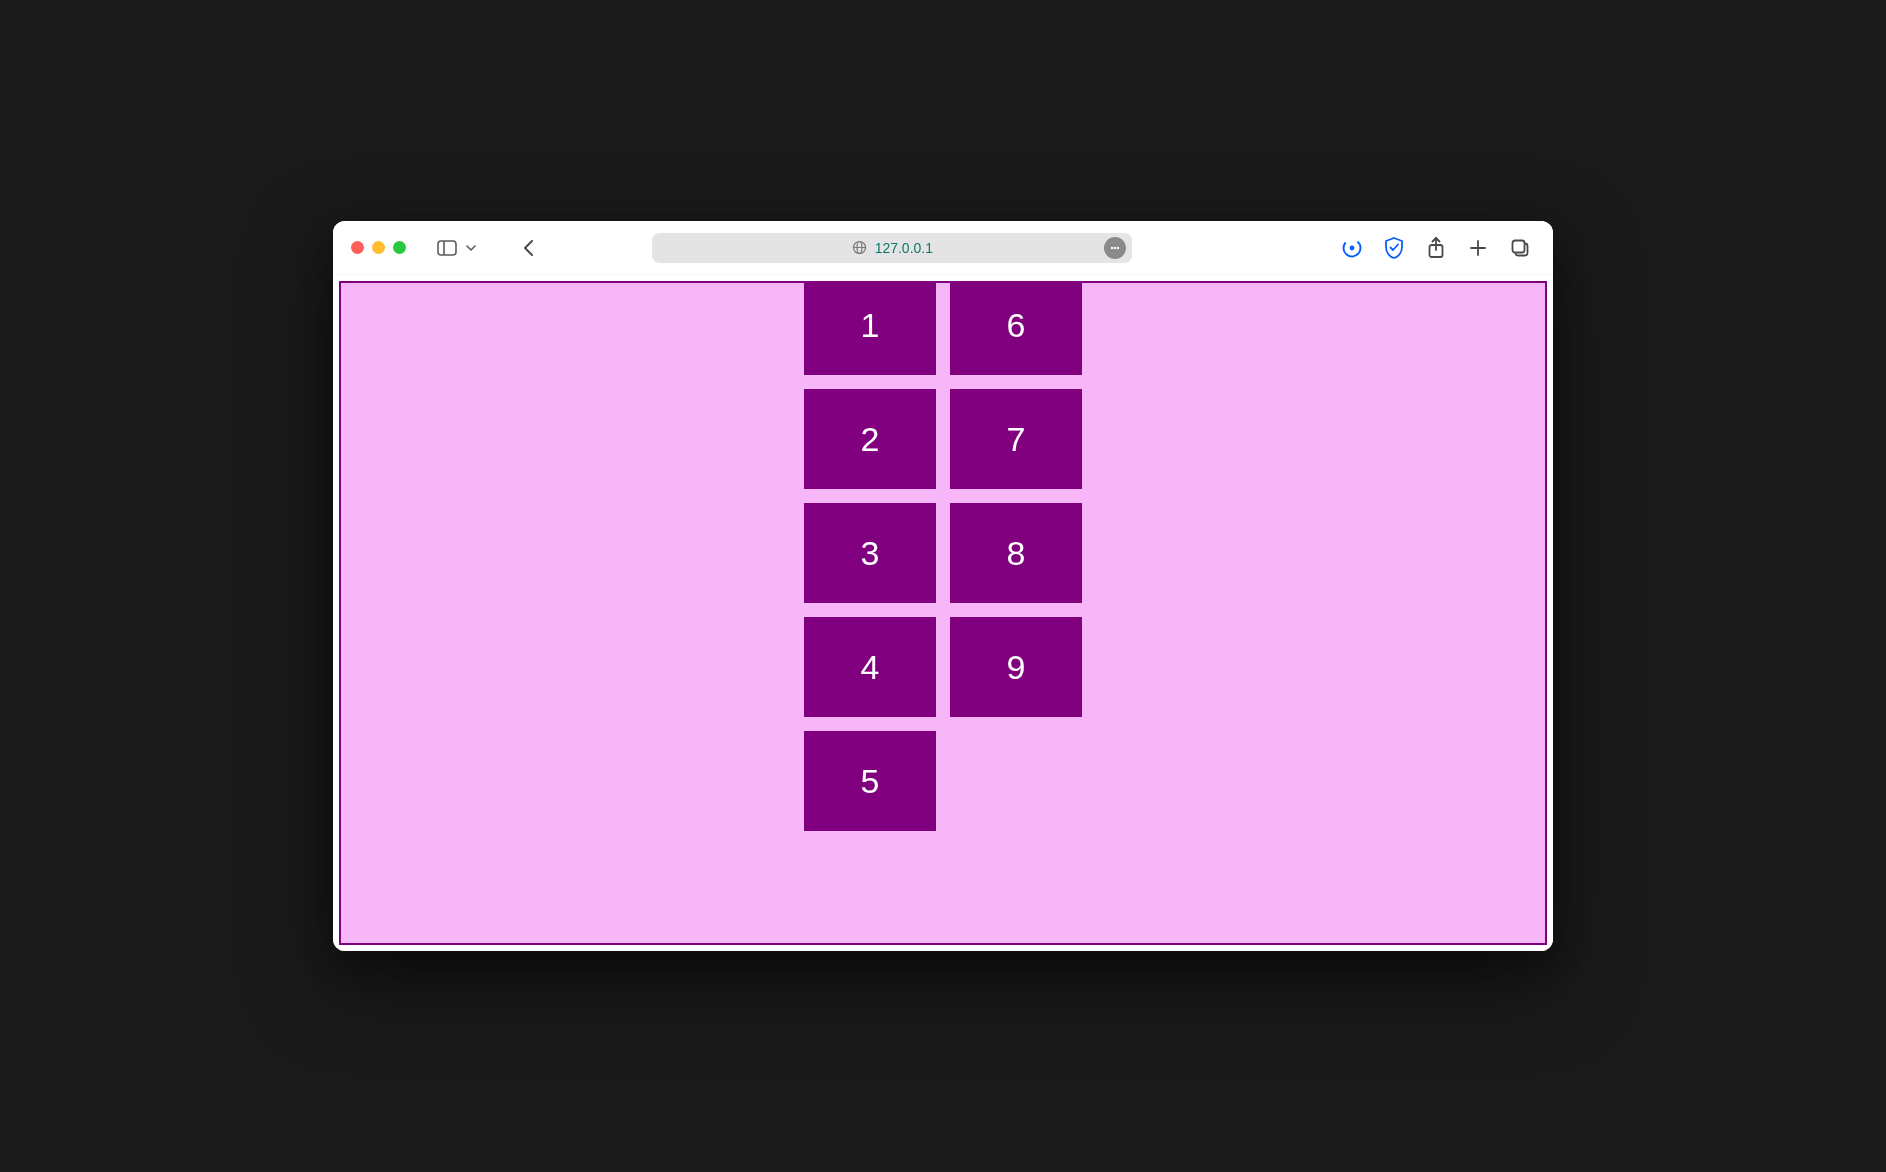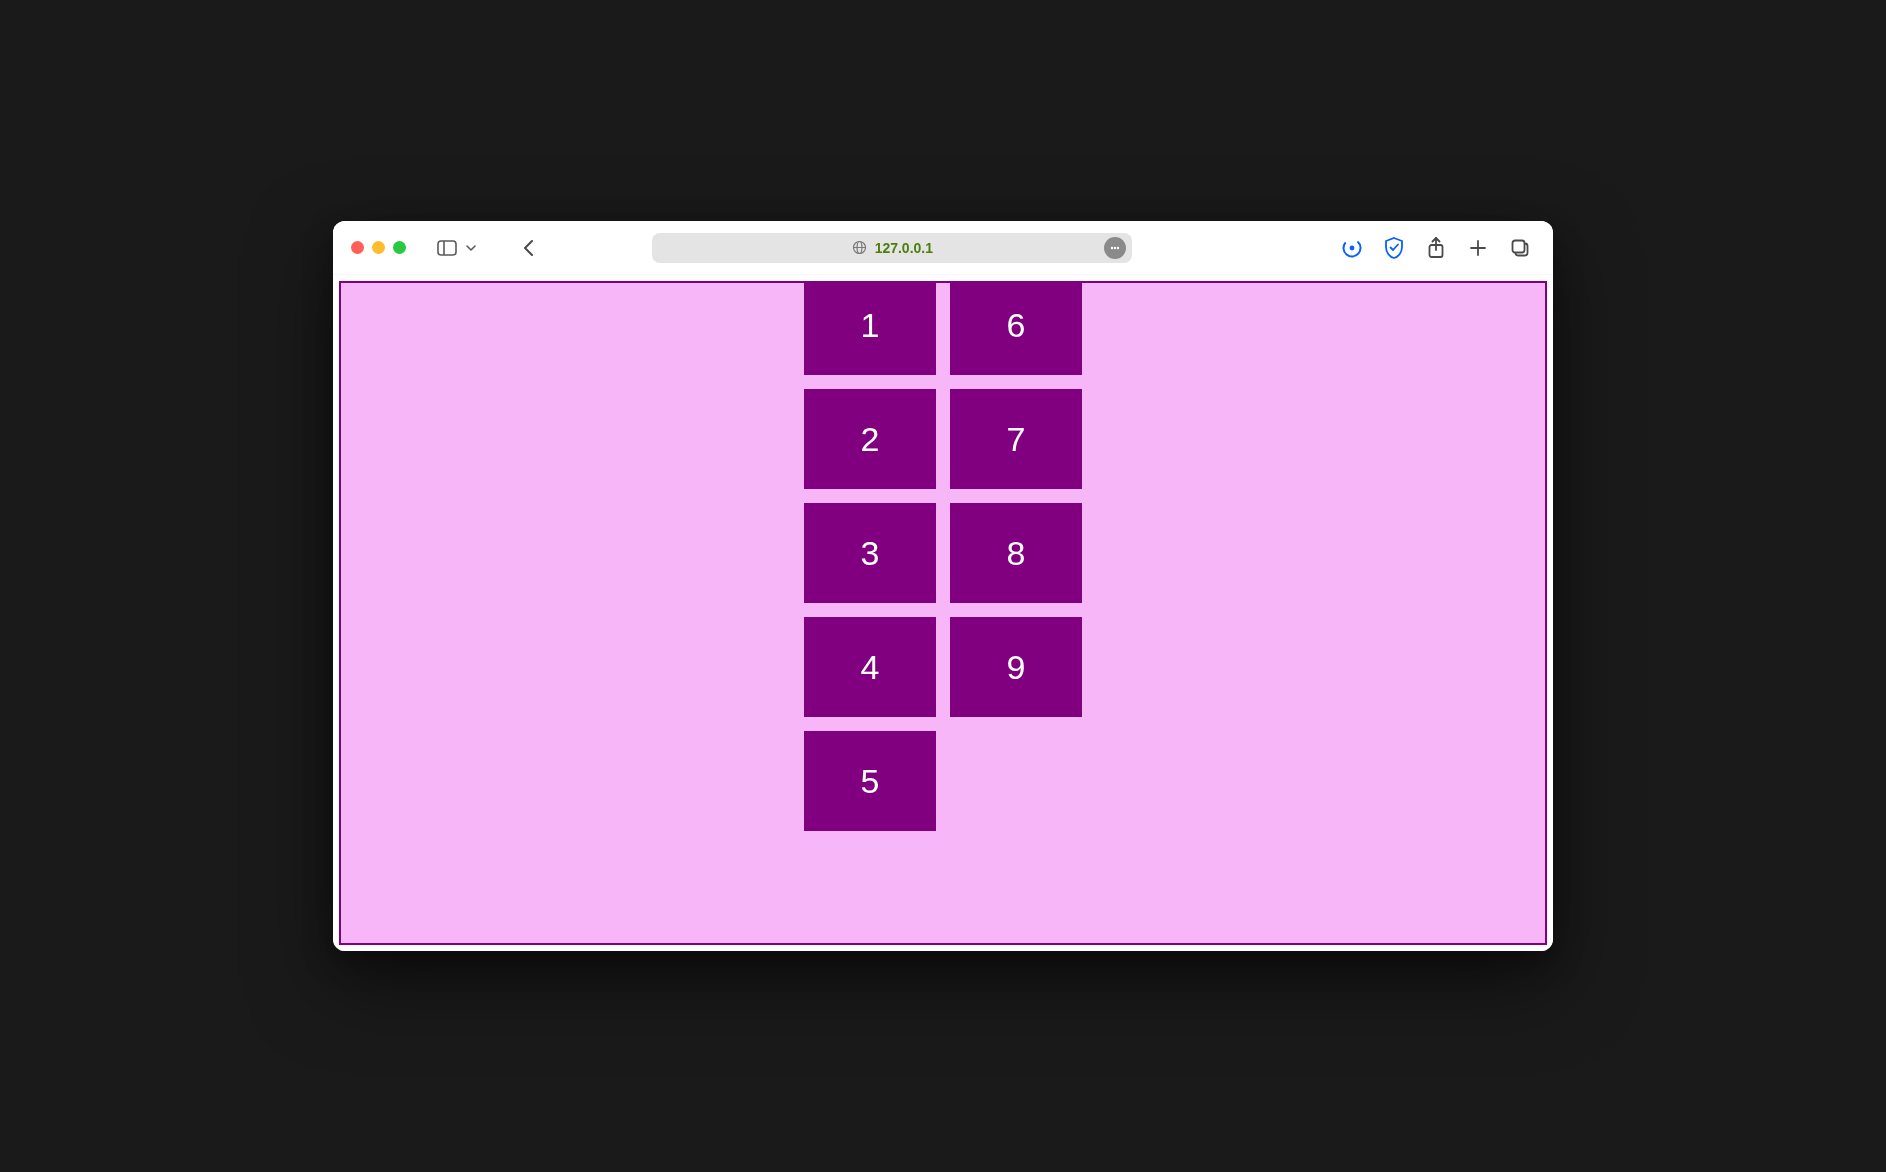--- a/index.html
+++ b/index.html
@@ -95,22 +95,22 @@
       font-size: 14px;
       gap: 8px;
     }
 
     .addressbar .globe {
       color: #7a7a7a;
       display: inline-flex;
     }
 
     .addressbar .addr-text {
-      color: #4d7c0f;
-      font-weight: 700;
+      color: #0f766e;
+      font-weight: 400;
     }
 
     .addressbar .reader-badge {
       position: absolute;
       right: 6px;
       width: 22px;
       height: 22px;
       background: #8a8a8a;
       border-radius: 50%;
       display: flex;

